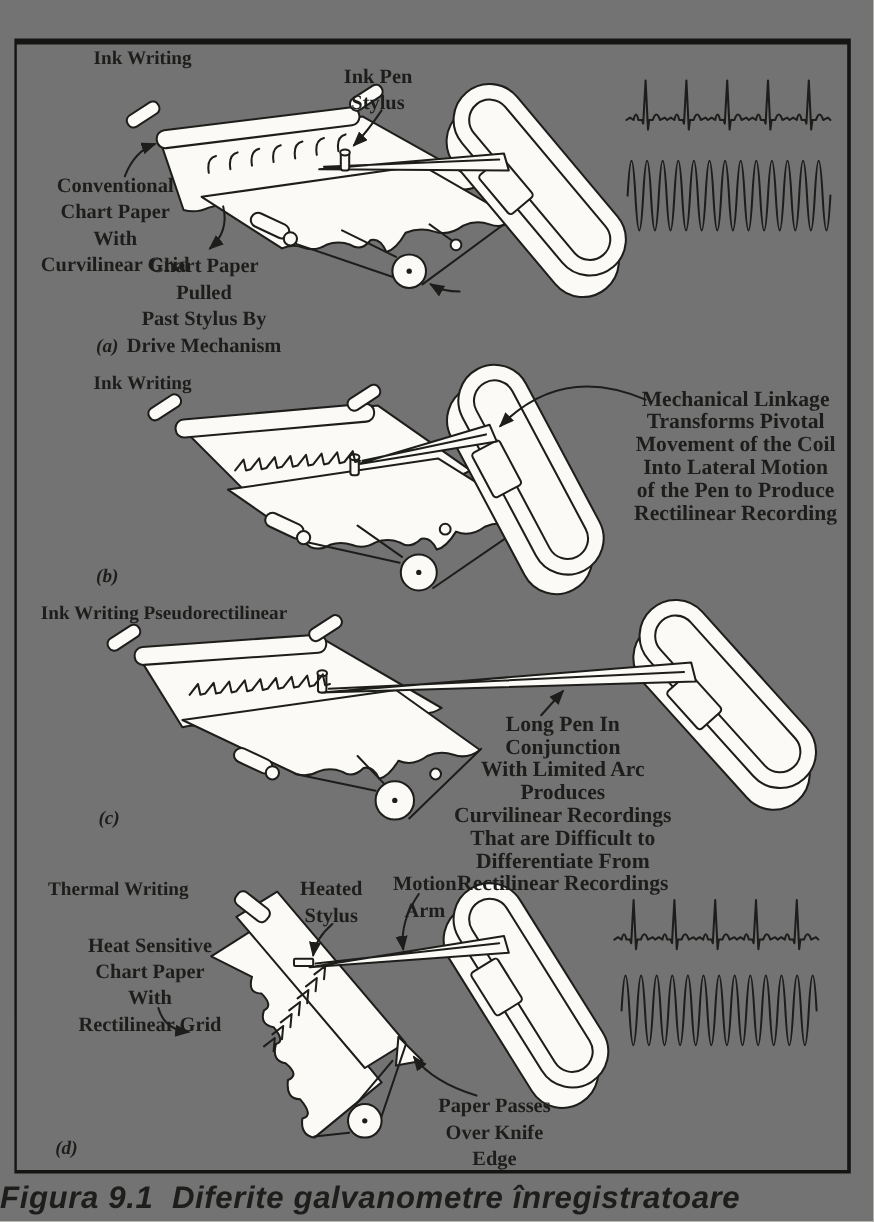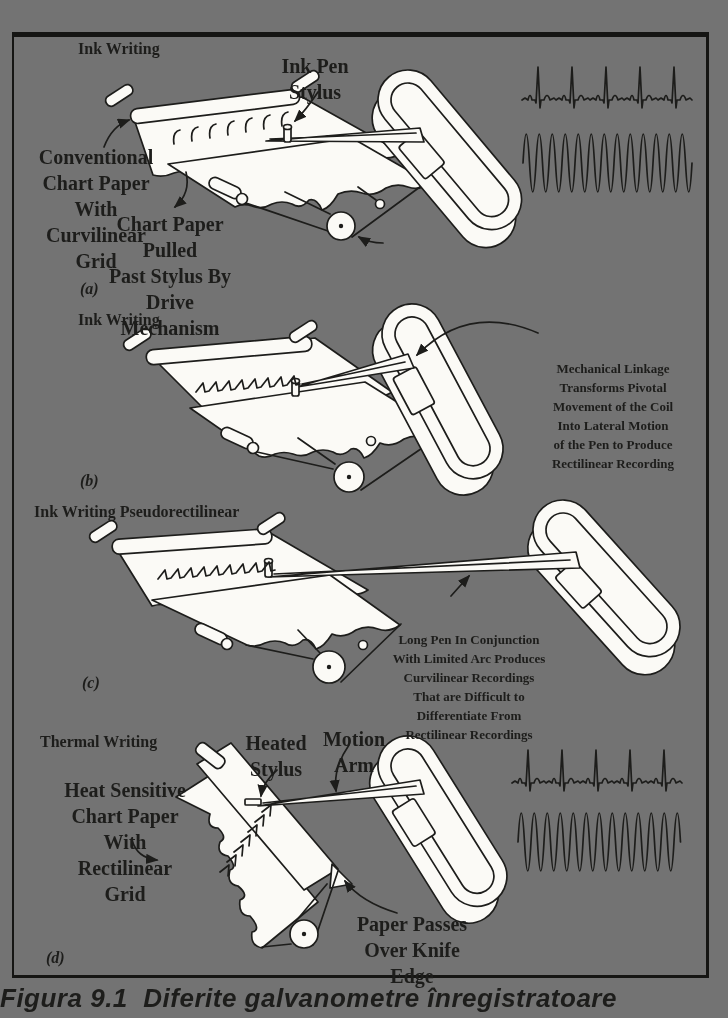--- a/index.html
+++ b/index.html
@@ -3,22 +3,22 @@
 <meta charset="utf-8">
 <style>
   html,body{margin:0;padding:0;background:#e8e6e0;}
   .page{position:relative;width:728px;height:1018px;background:#737373;overflow:hidden;
         font-family:"Liberation Serif",serif;color:#1d1d1b;}
   .frame{position:absolute;left:12px;top:32px;width:697px;height:946px;
          border:2px solid #151513;border-top-width:5px;border-right-width:3px;border-bottom-width:3px;
          box-sizing:border-box;background:transparent;}
   .art{position:absolute;left:0;top:0;}
   .ptitle{position:absolute;font-size:16px;font-weight:700;white-space:pre;}
-  .lbl{position:absolute;font-size:20px;font-weight:700;line-height:1.3;text-align:center;white-space:pre-line;}
-  .note{font-size:13px;line-height:19px;margin-top:36px;}
+  .lbl{position:absolute;font-size:17px;font-weight:700;line-height:1.3;text-align:center;white-space:pre-line;}
+  .note{font-size:18px;line-height:19px;}
   .pletter{position:absolute;font-size:16px;font-style:italic;font-weight:700;}
   .caption{position:absolute;left:0;top:983px;width:728px;text-align:left;
            font-family:"Liberation Sans",sans-serif;font-style:italic;font-weight:700;
            font-size:26px;letter-spacing:.5px;white-space:pre;}
 </style>
 </head>
 <body>
 
 <div class="page">
   <div class="frame"></div>

